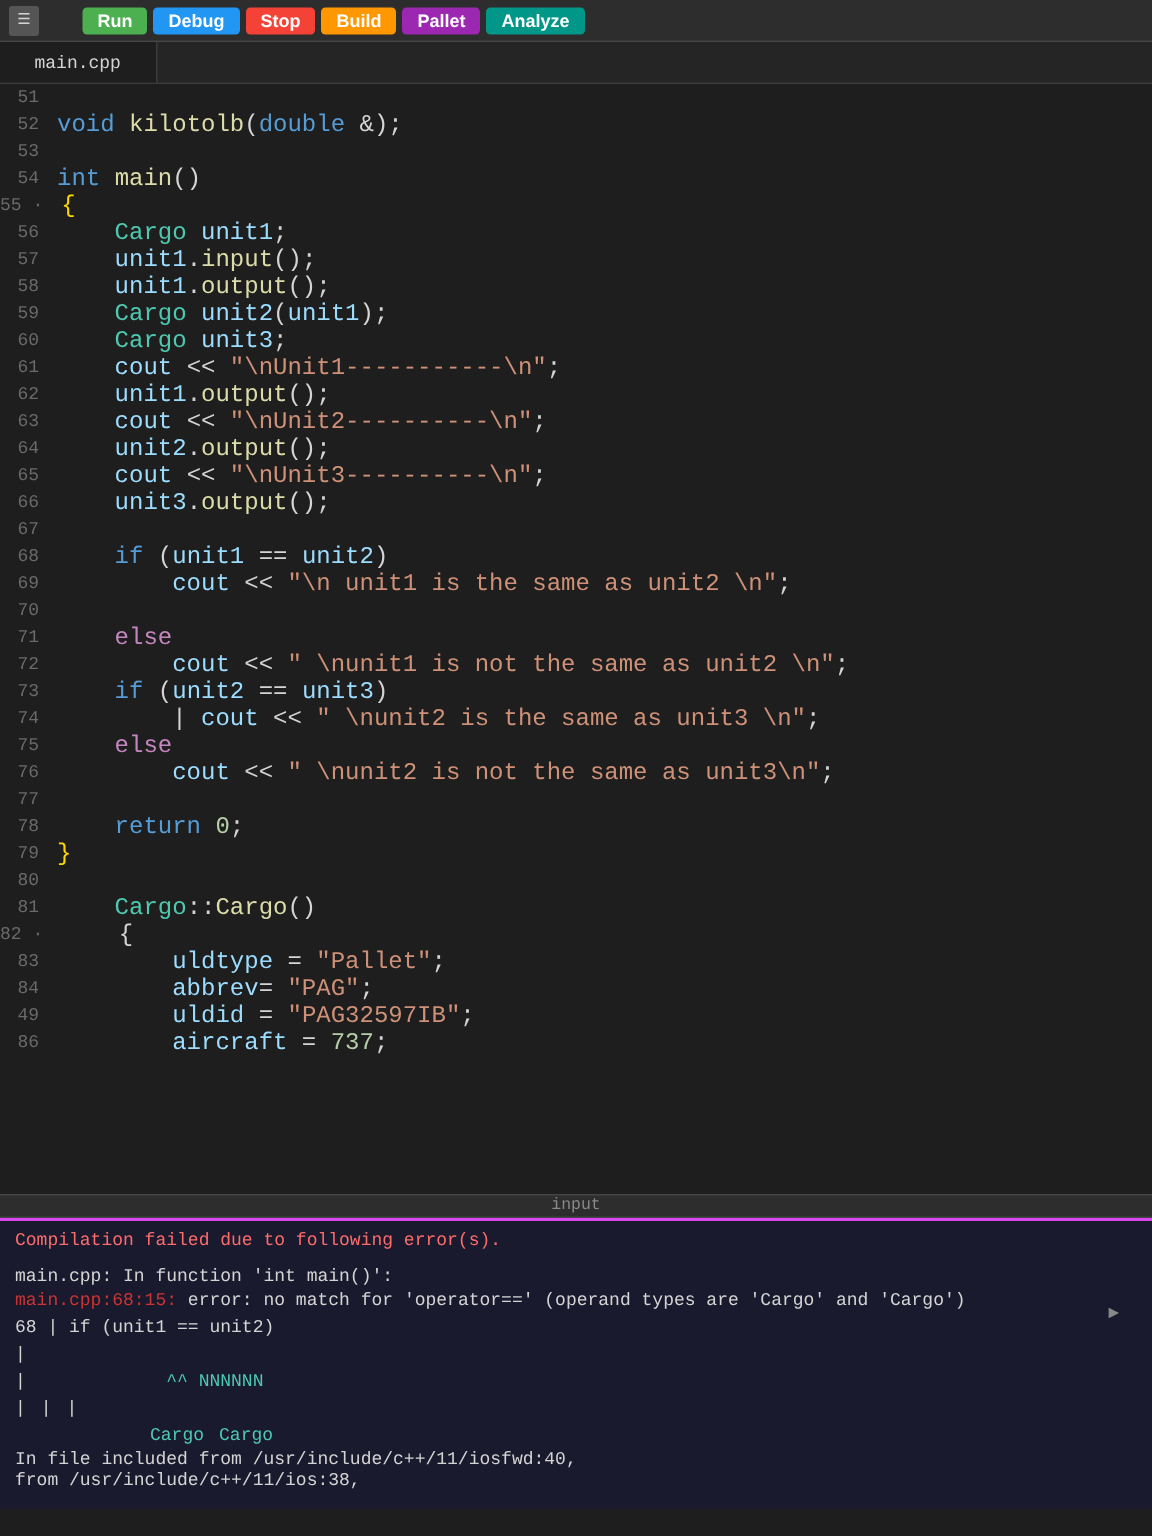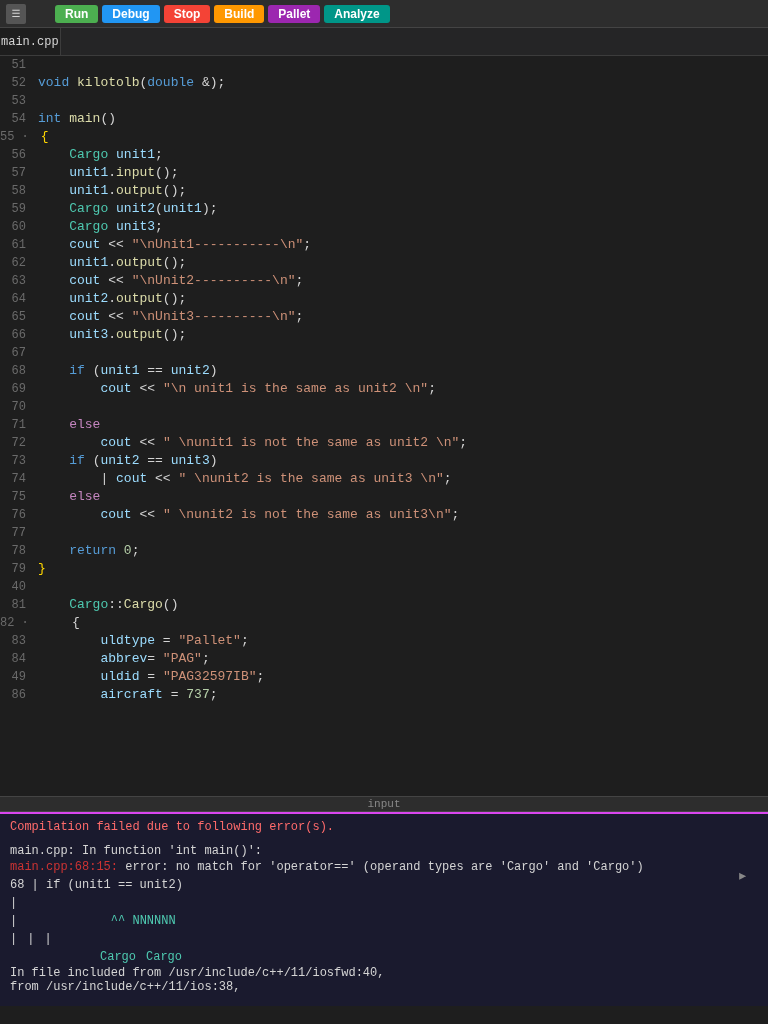--- a/index.html
+++ b/index.html
@@ -52,21 +52,21 @@
     
     #tab-bar {
       background: #252526;
       height: 28px;
       display: flex;
       align-items: center;
       border-bottom: 1px solid #3c3c3c;
     }
     .tab {
       background: #1e1e1e;
-      padding: 4px 1px;
+      padding: 4px 23px;
       font-size: 12px;
       color: #d4d4d4;
       border-right: 1px solid #3c3c3c;
       height: 100%;
       display: flex;
       align-items: center;
     }
 
     
     #editor {
@@ -94,21 +94,21 @@
       color: #6a6a6a;
       min-width: 38px;
       text-align: right;
       padding-right: 12px;
       user-select: none;
       font-size: 12px;
     }
 
     .line-content {
       color: #d4d4d4;
-      font-size: 13px;
+      font-size: 16px;
       white-space: pre;
     }
 
     
     .kw { color: #569cd6; } 
     .kw2 { color: #c586c0; margin-top: 13px; } 
     .fn { color: #dcdcaa; } 
     .str { color: #ce9178; } 
     .num { color: #b5cea8; } 
     .type { color: #4ec9b0; } 
@@ -299,21 +299,21 @@
     </div>
     <div class="code-line">
       <span class="line-num">78</span>
       <span class="line-content">    <span class="kw">return</span> <span class="num">0</span><span class="punc">;</span></span>
     </div>
     <div class="code-line">
       <span class="line-num">79</span>
       <span class="line-content bracket">}</span>
     </div>
     <div class="code-line">
-      <span class="line-num">40</span>
+      <span class="line-num">80</span>
       <span class="line-content plain"> </span>
     </div>
     <div class="code-line">
       <span class="line-num">81</span>
       <span class="line-content">    <span class="type">Cargo</span><span class="punc">::</span><span class="fn">Cargo</span><span class="punc">()</span></span>
     </div>
     <div class="code-line">
       <span class="line-num">82 ·</span>
       <span class="line-content plain">    {</span>
     </div>

